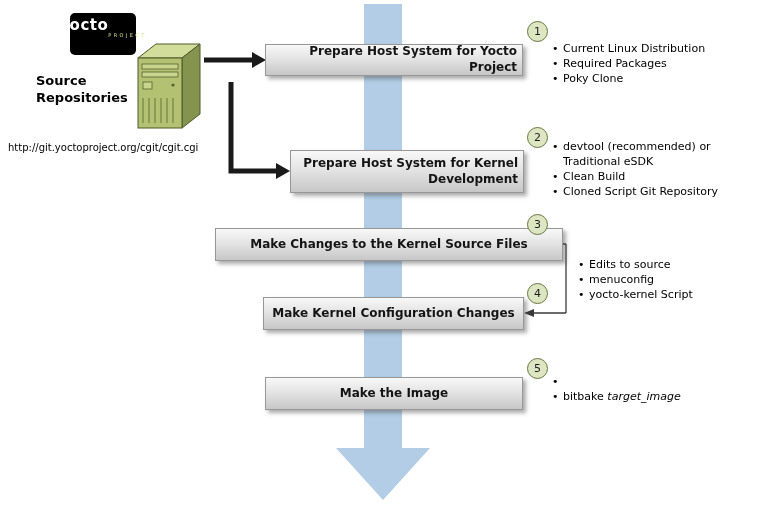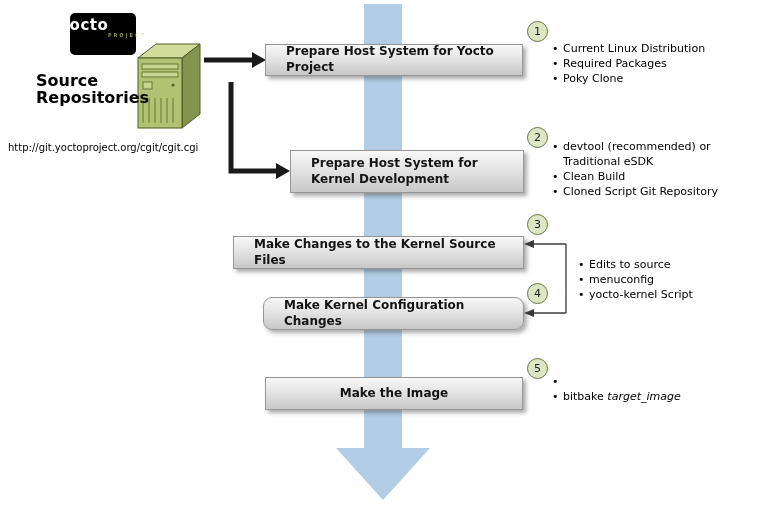--- a/index.html
+++ b/index.html
@@ -6,30 +6,30 @@
   .canvas {
     position:relative; width:769px; height:517px; background:#ffffff;
     font-family:"DejaVu Sans","Liberation Sans",sans-serif; overflow:hidden;
   }
   .layer { position:absolute; left:0; top:0; pointer-events:none; }
   .z0 { z-index:0; } .z1 { z-index:1; }
 
   
   .box {
     position:absolute; z-index:2;
-    display:flex; align-items:center; justify-content:center; text-align:left;
+    display:flex; align-items:center; justify-content:center; text-align:right;
     font-weight:bold; font-size:12px; line-height:1.3; color:#141414;
     background:linear-gradient(180deg,#f8f8f8 0%,#e4e4e4 45%,#c7c7c7 100%);
     border:1px solid #979797; box-shadow:3px 3px 4px rgba(70,70,70,.45);
-    padding:0 20px; box-sizing:border-box;
+    padding:0 5px; box-sizing:border-box;
   }
   .box1 { left:265px; top:44px;  width:258px; height:32px; }
   .box2 { left:290px; top:150px; width:234px; height:43px; }
-  .box3 { left:233px; top:228px; width:291px; height:33px;margin-top:8px; }
-  .box4 { left:263px; top:297px; width:261px; height:33px;border-radius:9px; }
+  .box3 { left:215px; top:228px; width:348px; height:33px; }
+  .box4 { left:263px; top:297px; width:261px; height:33px; }
   .box5 { left:265px; top:377px; width:258px; height:33px; }
 
   
   .stepnum {
     position:absolute; z-index:2; width:19px; height:19px; border-radius:50%;
     background:#dde6c3; border:1.5px solid #67763f;
     display:flex; align-items:center; justify-content:center;
     font-size:11px; color:#1d1d1d;
   }
   .c1 { left:527px; top:21px; }
@@ -51,21 +51,21 @@
 
   
   .logo {
     position:absolute; z-index:2; left:70px; top:13px; width:66px; height:42px;
     background:#000; border-radius:5px; color:#fff;
     display:flex; flex-direction:row; align-items:center; justify-content:center;
   }
   .logo-title { font-size:15px; font-weight:bold; letter-spacing:.5px; }
   .logo-sub { font-size:5px; letter-spacing:2.4px; color:#cfe08a; margin-top:1px; }
 
-  .src-title { position:absolute; z-index:2; left:36px; top:72px; font-size:16px; font-weight:bold; line-height:17px; color:#000; }
+  .src-title { position:absolute; z-index:2; left:36px; top:72px; font-size:13px; font-weight:bold; line-height:17px; color:#000; }
   .url { position:absolute; z-index:2; left:8px; top:142px; font-size:10px; color:#000; }
 </style>
 </head>
 <body>
 
 <div class="canvas">
 
   <svg class="layer z0" width="769" height="517">
     <polygon points="364,4 402,4 402,448 430,448 383,500 336,448 364,448" fill="#b2cde5"></polygon>
   </svg>

